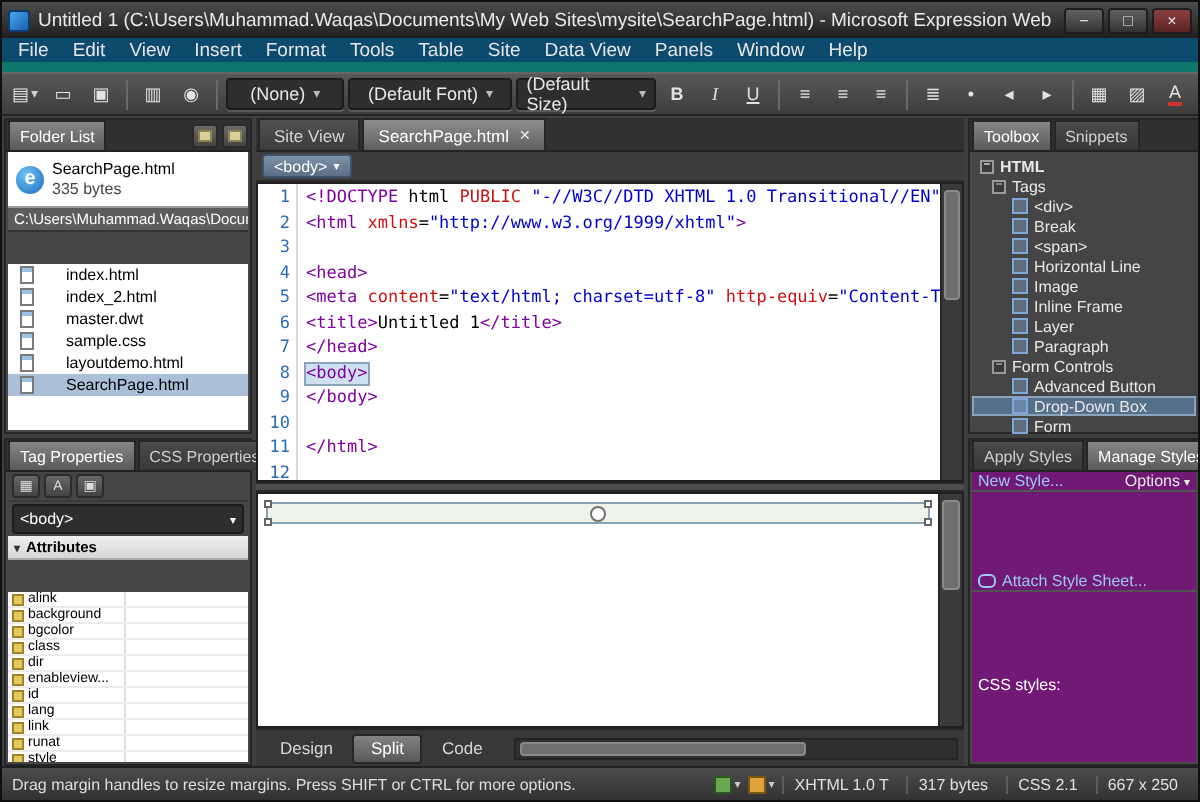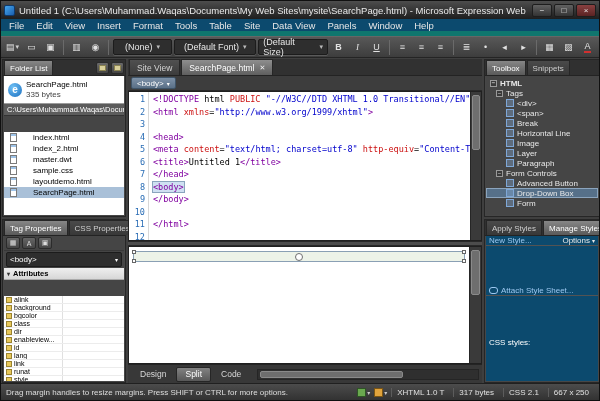--- a/index.html
+++ b/index.html
@@ -119,21 +119,21 @@
   
   .tbx-rows { position:absolute; inset:16px 1px 1px 1px; background:#454545; padding-top:2px; }
   .tbx-row { height:10px; display:flex; align-items:center; gap:3px; color:#e8e8e8; font-size:8px; padding-left:4px; white-space:nowrap; }
   .tbx-header { font-weight:bold; }
   .tbx-subheader { padding-left:10px; }
   .tbx-item { padding-left:20px; }
   .tbx-item.selected { background:#567089; box-shadow:inset 0 0 0 1px #8ba4bd; }
   .expander { width:7px; height:7px; border:1px solid #9a9a9a; color:#ddd; font-size:6px; line-height:5px; text-align:center; background:#3a3a3a; flex:0 0 auto; }
   .tbx-icon { width:8px; height:8px; border:1px solid #7fa8d8; background:rgba(140,180,230,.35); flex:0 0 auto; }
   
-  .sp-body { position:absolute; inset:16px 1px 1px 1px; background:#0c4a6e; display:flex; flex-direction:column;gap:40px; }
+  .sp-body { position:absolute; inset:16px 1px 1px 1px; background:#701a75; display:flex; flex-direction:column;gap:40px; }
   .sp-row1 { height:15px; display:flex; align-items:center; justify-content:space-between; padding:0 3px; border-bottom:1px solid #535353; }
   .sp-row2 { height:14px; display:flex; align-items:center; gap:3px; padding:0 3px; border-bottom:1px solid #535353; }
   .link { color:#9cc7f0; font-size:8px; white-space:nowrap; }
   .options { color:#e8e8e8; font-size:8px; display:flex; align-items:center; gap:2px; }
   .options .dd { font-size:6px; }
   .attach-icon { width:9px; height:7px; border:1px solid #9cc7f0; border-radius:3px; flex:0 0 auto; }
   .sp-label { height:12px; color:#fff; font-size:8px; padding:2px 3px 0; }
   .css-area { flex:1; margin:1px 2px; background:#3a3a3a; border:1px solid #2c2c2c; }
   .preview-box { height:42px; margin:1px 2px 2px; background:#fff; border:1px solid #2c2c2c; }
   
@@ -472,35 +472,39 @@
           <span class="tbx-label">HTML</span>
         </div>
         <div class="tbx-row tbx-subheader" data-name="toolbox-section-tags">
           <span class="expander" data-name="collapse-icon">−</span>
           <span class="tbx-label">Tags</span>
         </div>
         <div class="tbx-row tbx-item" data-name="toolbox-item-div">
           <span class="tbx-icon" data-name="div-icon"></span>
           <span class="tbx-label">&lt;div&gt;</span>
         </div>
+        <div class="tbx-row tbx-item" data-name="toolbox-item-break">
+          <span class="tbx-icon" data-name="break-icon"></span>
+          <span class="tbx-label">Break</span>
+        </div>
         <div class="tbx-row tbx-item" data-name="toolbox-item-span">
           <span class="tbx-icon" data-name="span-icon"></span>
           <span class="tbx-label">&lt;span&gt;</span>
         </div>
-        <div class="tbx-row tbx-item" data-name="toolbox-item-break">
-          <span class="tbx-icon" data-name="break-icon"></span>
-          <span class="tbx-label">Break</span>
-        </div>
         <div class="tbx-row tbx-item" data-name="toolbox-item-horizontal-line">
           <span class="tbx-icon" data-name="horizontal-line-icon"></span>
           <span class="tbx-label">Horizontal Line</span>
         </div>
         <div class="tbx-row tbx-item" data-name="toolbox-item-image">
           <span class="tbx-icon" data-name="image-icon"></span>
           <span class="tbx-label">Image</span>
+        </div>
+        <div class="tbx-row tbx-item" data-name="toolbox-item-inline-frame">
+          <span class="tbx-icon" data-name="inline-frame-icon"></span>
+          <span class="tbx-label">Inline Frame</span>
         </div>
         <div class="tbx-row tbx-item" data-name="toolbox-item-layer">
           <span class="tbx-icon" data-name="layer-icon"></span>
           <span class="tbx-label">Layer</span>
         </div>
         <div class="tbx-row tbx-item" data-name="toolbox-item-paragraph">
           <span class="tbx-icon" data-name="paragraph-icon"></span>
           <span class="tbx-label">Paragraph</span>
         </div>
         <div class="tbx-row tbx-subheader" data-name="toolbox-section-form-controls">

